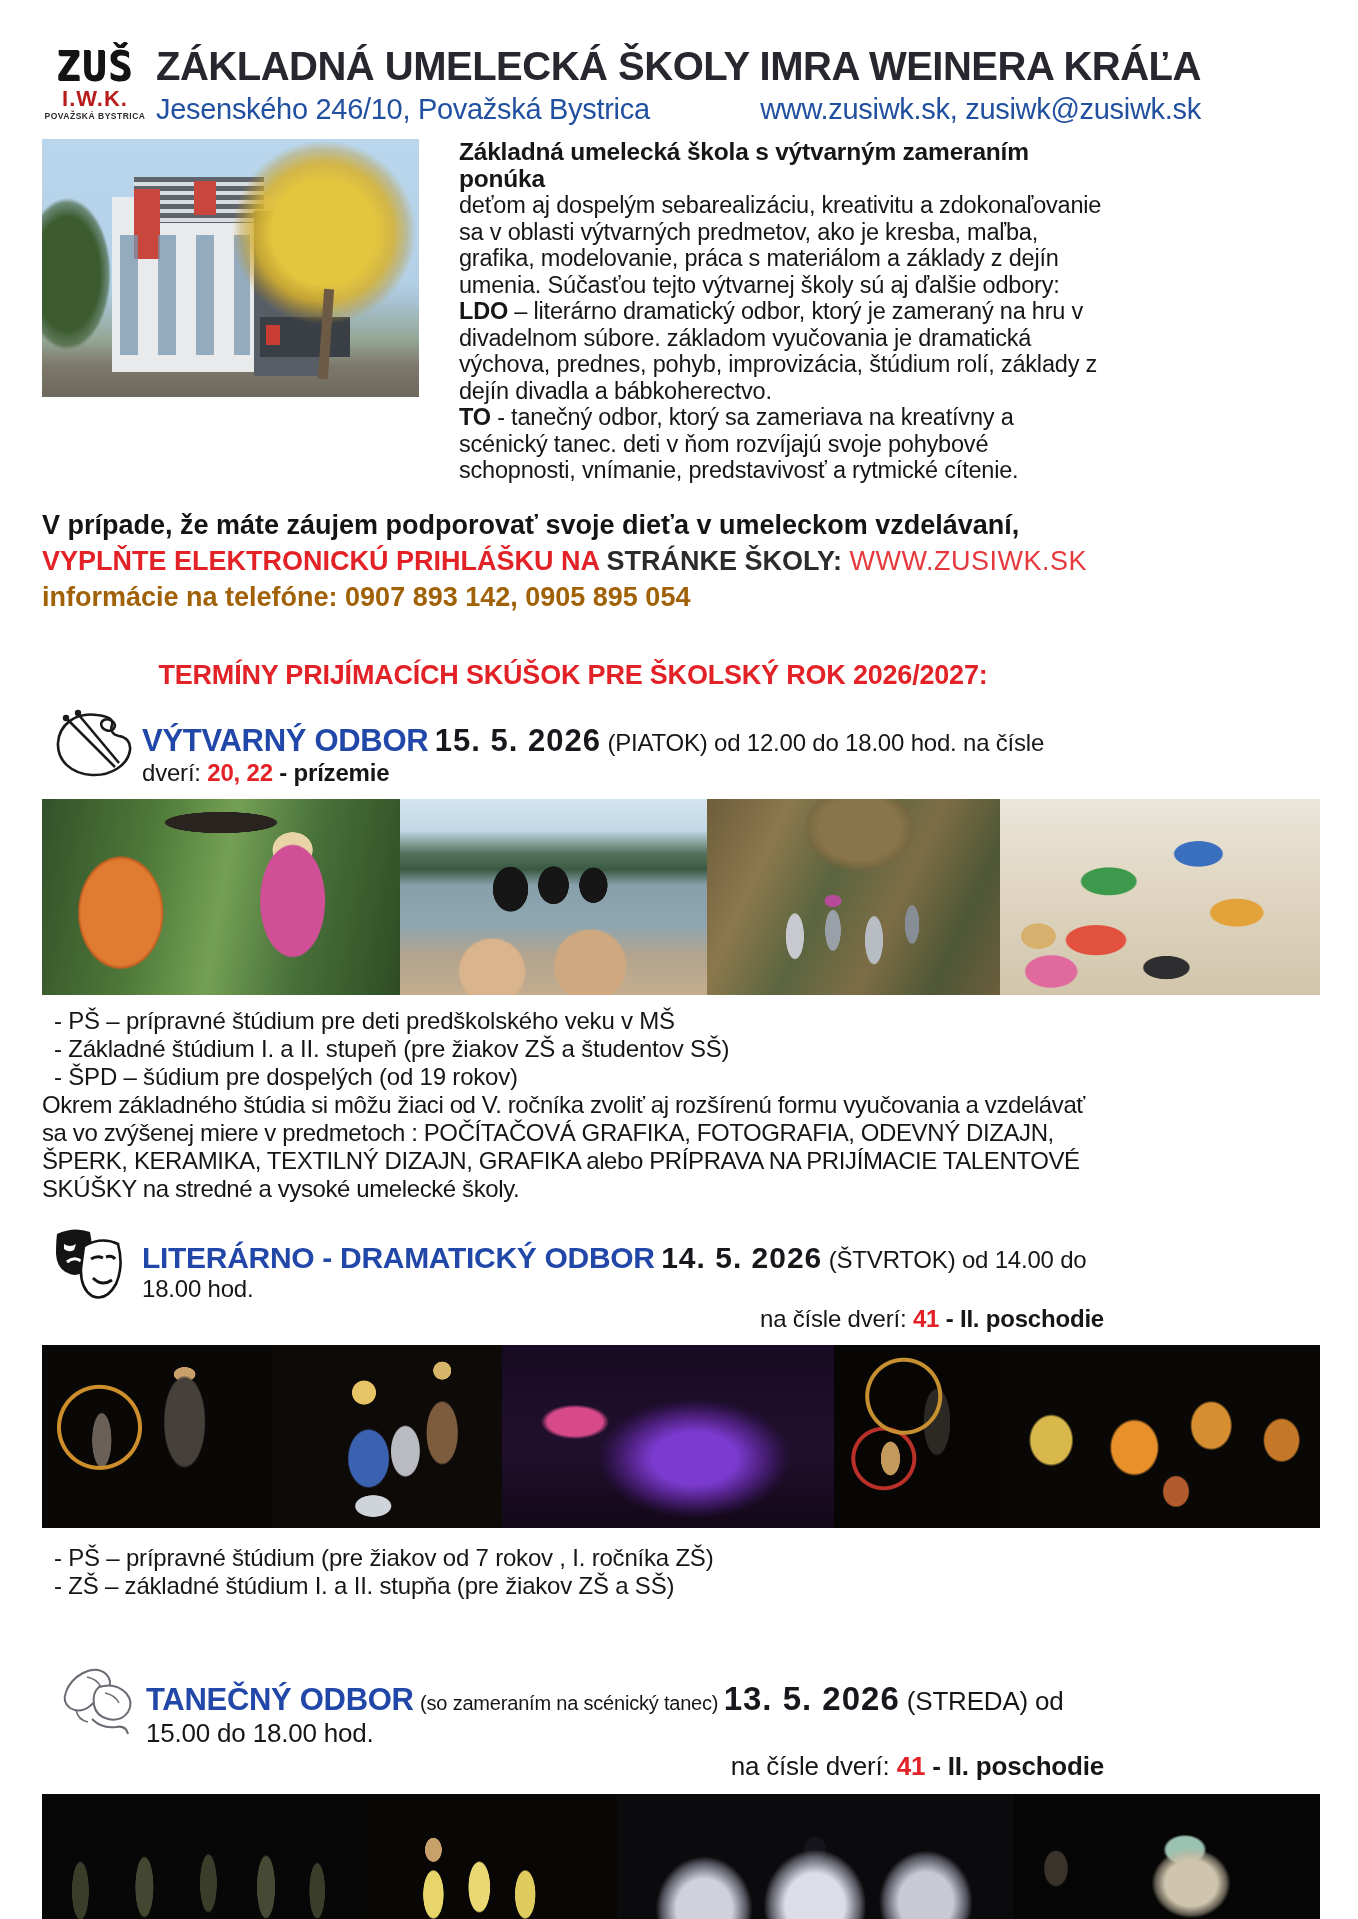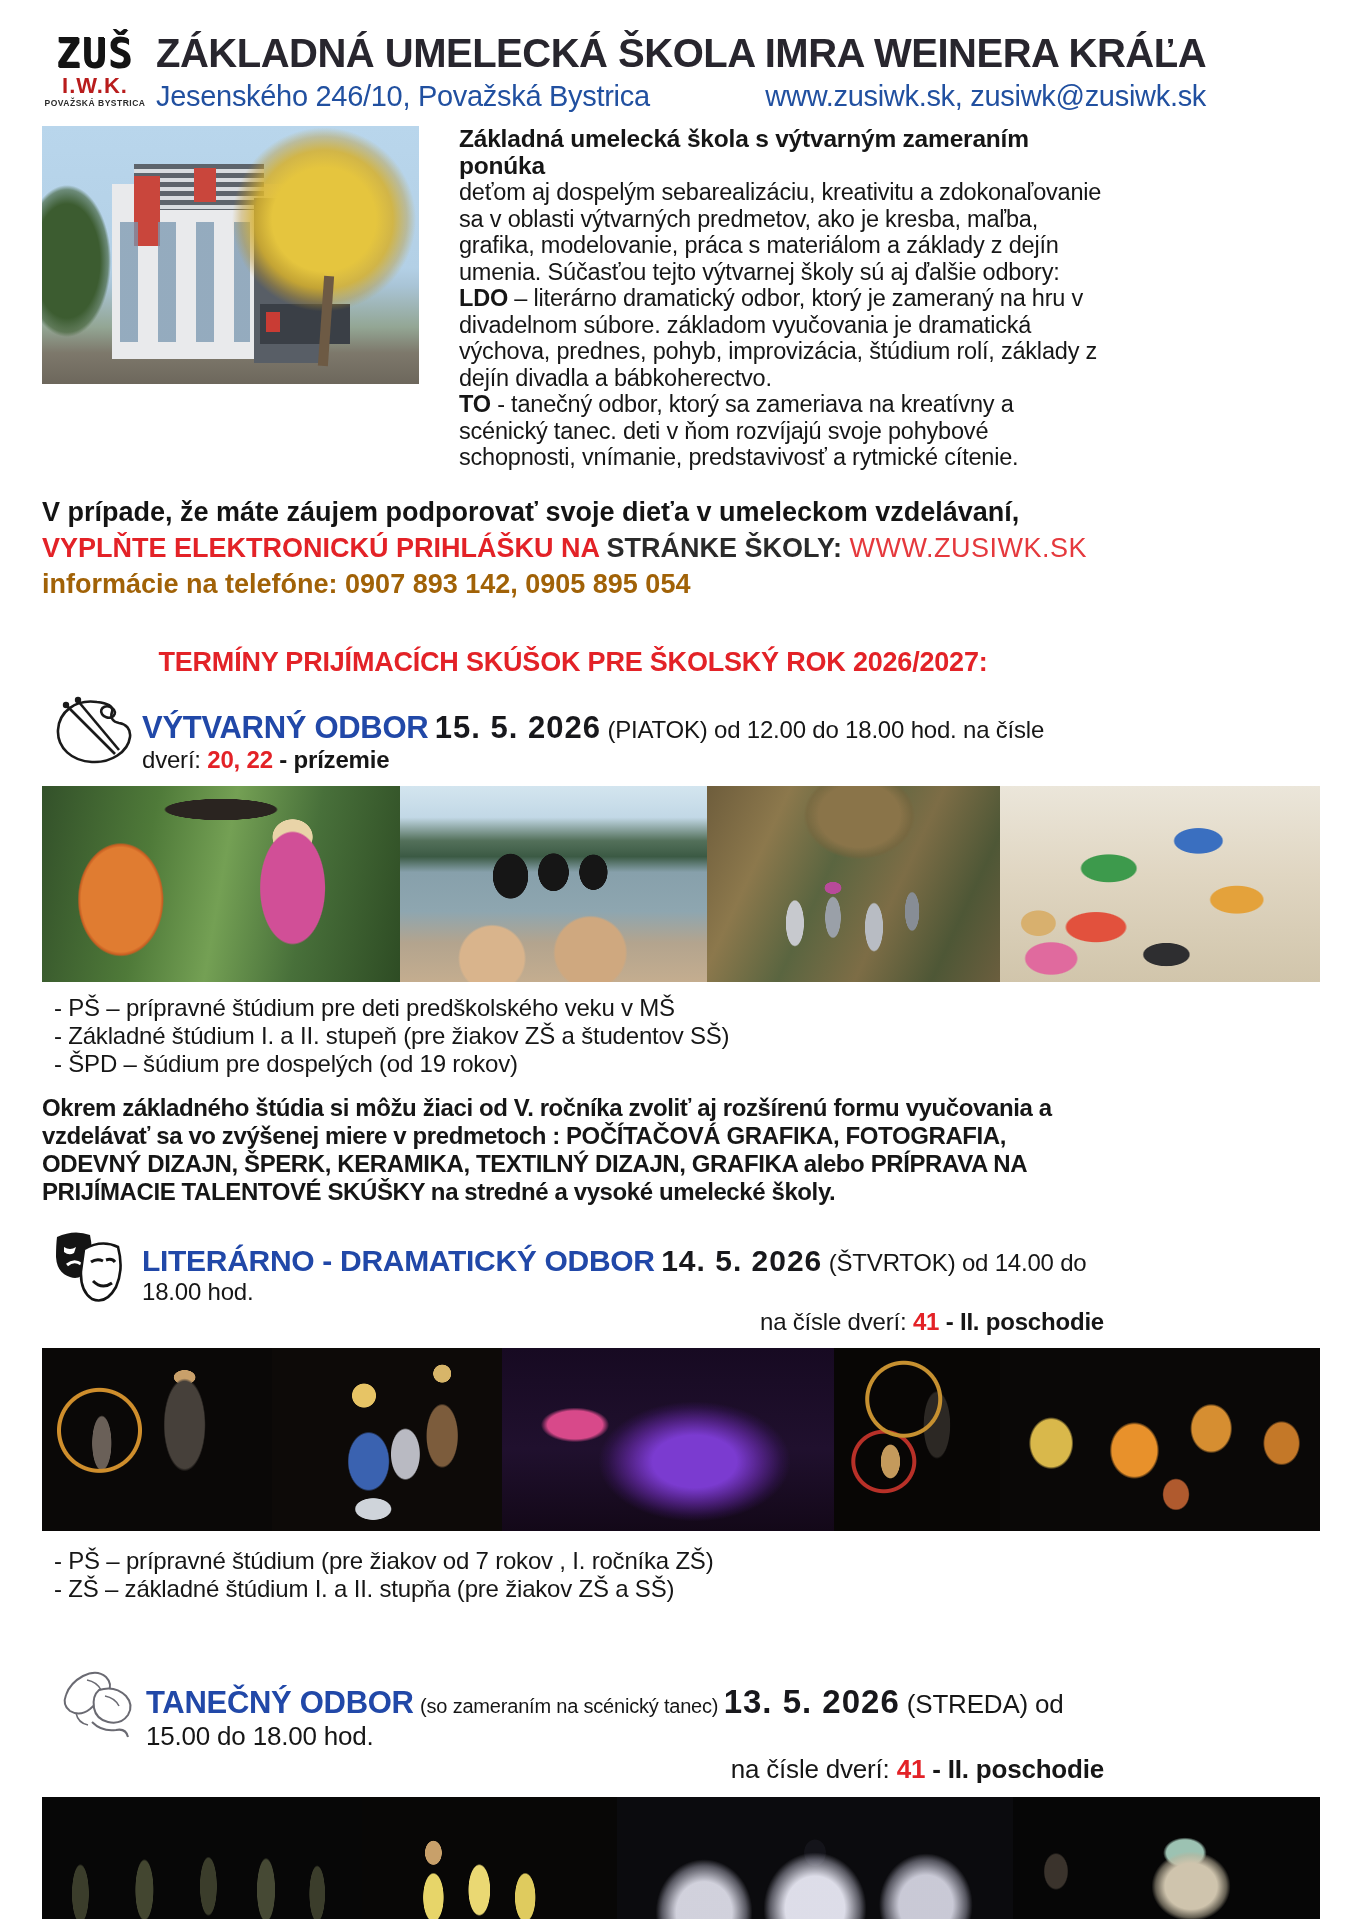--- a/index.html
+++ b/index.html
@@ -2,21 +2,21 @@
 <html><head>
 <meta charset="utf-8">
 <style>
   * { box-sizing: border-box; }
   html,body { margin:0; padding:0; }
   body {
     width:1358px; height:1919px; background:#ffffff;
     font-family:"Liberation Sans", sans-serif; color:#1b1b1b;
     overflow:hidden;
   }
-  .page { width:1142px; height:1919px; padding:31px 38px 0 42px; position:relative; }
+  .page { width:1142px; height:1919px; padding:44px 38px 0 42px; position:relative; }
 
   
   .hdr { display:flex; align-items:flex-start; }
   .logo { width:106px; flex:0 0 106px; text-align:center; margin-top:2px; }
   .logo-zus { font-size:40px; font-weight:bold; letter-spacing:2px; color:#141414; line-height:1;
               font-family:"DejaVu Sans Mono", monospace; text-shadow:1px 1px 0 #141414; }
   .logo-iwk { font-size:22px; font-weight:bold; color:#b91c1c; line-height:1.15; letter-spacing:1px; }
   .logo-city { font-size:8.5px; font-weight:bold; color:#2b2b2b; letter-spacing:0.5px; }
   .hdr-text { flex:1; padding-left:8px; }
   .hdr-title { font-size:40px; font-weight:bold; color:#28262e; letter-spacing:-0.5px; white-space:nowrap; }
@@ -180,39 +180,39 @@
       #0b0b0e; }
   .p-t4 { flex:0 0 24%;
     background:
       radial-gradient(ellipse 52px 46px at 58% 48%, #cfc4ad 0 50%, rgba(190,180,155,0.5) 68%, transparent 76%),
       radial-gradient(ellipse 34px 24px at 56% 30%, #9cc2b2 0 54%, transparent 64%),
       radial-gradient(ellipse 20px 30px at 14% 40%, #3a332c 0 56%, transparent 62%),
       linear-gradient(180deg,#060606 0%,#060606 70%,#27231c 82%,#38332a 100%); }
 
   
   .blist { margin-top:12px; font-size:24px; line-height:28px; color:#161616; letter-spacing:-0.2px; padding-left:12px; }
-  .bpara { margin-top:16px; font-size:24px; line-height:28px; color:#161616; letter-spacing:-0.4px;font-weight:bold; }
+  .bpara { margin-top:0px; font-size:24px; line-height:28px; color:#161616; letter-spacing:-0.4px; }
   .blist2 { margin-top:16px; }
 
   .mt-ldo { margin-top:22px; }
   .mt-to { margin-top:64px; }
 </style>
 </head>
 <body>
 
 <div class="page">
 
   <div class="hdr">
     <div class="logo">
       <div class="logo-zus">ZUŠ</div>
       <div class="logo-iwk"><span>I.W.K.</span></div>
       <div class="logo-city">POVAŽSKÁ BYSTRICA</div>
     </div>
     <div class="hdr-text">
-      <div class="hdr-title">ZÁKLADNÁ UMELECKÁ ŠKOLA IMRA WEINERA KRÁĽA</div>
+      <div class="hdr-title">ZÁKLADNÁ UMELECKÁ ŠKOLY IMRA WEINERA KRÁĽA</div>
       <div class="hdr-sub">
         <span class="hdr-addr">Jesenského 246/10, Považská Bystrica</span>
         <span class="hdr-web">www.zusiwk.sk, zusiwk@zusiwk.sk</span>
       </div>
     </div>
   </div>
 
   <div class="intro">
     <div class="photo-building">
       <div class="bld-sky"></div>

